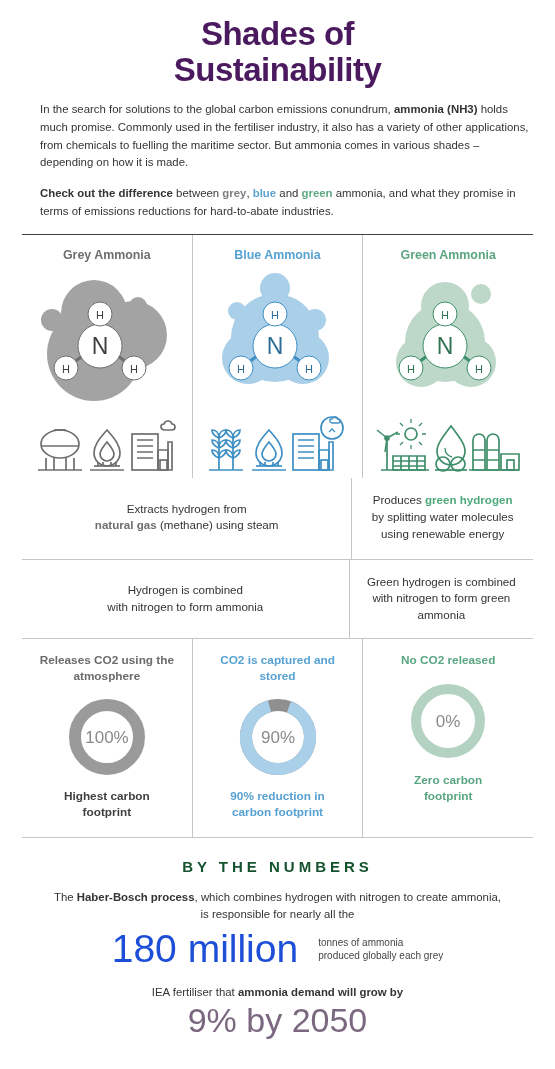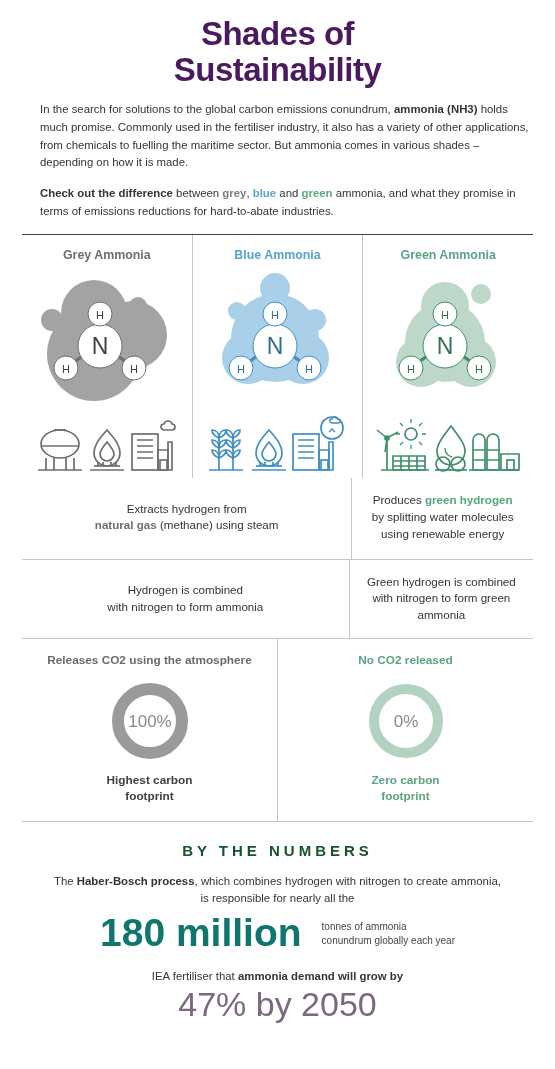--- a/index.html
+++ b/index.html
@@ -104,21 +104,21 @@
   .haber {
     font-size: 11.4px; line-height: 1.5; color: #343434;
     margin-top: 14px; padding: 0 22px;
   }
   .haber b { font-weight: bold; }
   .bigline {
     display: flex; align-items: center; justify-content: center;
     gap: 10px; margin-top: 6px;
   }
   .bignum {
-    font-size: 39px; color: #0f766e; font-weight: bold;
+    font-size: 39px; color: #1d4ed8; font-weight: normal;
     letter-spacing: 0px; line-height: 1.05;
   }
   .bigsub {
     font-size: 10px; line-height: 1.35; color: #464646; text-align: left; margin-left: 10px;
   }
   .iea {
     font-size: 11.4px; color: #343434; margin-top: 16px;
   }
   .iea b { font-weight: bold; }
   .bignum2 {
@@ -352,20 +352,34 @@
             <circle cx="44" cy="44" r="32" fill="none" stroke="#9a9a9a" stroke-width="12"></circle>
             <text class="donutval" x="44" y="50" text-anchor="middle" fill="#8a8a8a" font-family="Liberation Sans, sans-serif">100%</text>
           </svg>
         </div>
         <div class="co2foot grey">
           <span>Highest carbon</span><br>
           <span>footprint</span>
         </div>
       </div>
 
+      <div class="cell sep" style="padding:14px 10px 16px;">
+        <div class="co2head blue">CO2 is captured and stored</div>
+        <div class="donutwrap">
+          <svg width="88" height="88" viewBox="0 0 88 88">
+            <circle cx="44" cy="44" r="32" fill="none" stroke="#8f8f8f" stroke-width="12"></circle>
+            <circle cx="44" cy="44" r="32" fill="none" stroke="#a9cfe9" stroke-width="12" stroke-dasharray="181 20.1" stroke-dashoffset="0" transform="rotate(-70 44 44)"></circle>
+            <text class="donutval" x="44" y="50" text-anchor="middle" fill="#7fb4da" font-family="Liberation Sans, sans-serif">90%</text>
+          </svg>
+        </div>
+        <div class="co2foot blue">
+          <span>90% reduction in</span><br>
+          <span>carbon footprint</span>
+        </div>
+      </div>
 
       <div class="cell sep" style="padding:14px 10px 16px;">
         <div class="co2head green">No CO2 released</div>
         <div class="donutwrap">
           <svg width="88" height="88" viewBox="0 0 88 88">
             <circle cx="44" cy="44" r="32" fill="none" stroke="#b4d2c1" stroke-width="10"></circle>
             <text class="donutval" x="44" y="50" text-anchor="middle" fill="#89b59c" font-family="Liberation Sans, sans-serif">0%</text>
           </svg>
         </div>
         <div class="co2foot green">
@@ -378,22 +392,22 @@
 
   <div class="numbers">
     <div class="bynum">BY THE NUMBERS</div>
     <div class="haber">
       <span>The </span><b>Haber-Bosch process</b><span>, which combines hydrogen with nitrogen to create ammonia, is responsible for nearly all the</span>
     </div>
     <div class="bigline">
       <div class="bignum">180 million</div>
       <div class="bigsub">
         <span>tonnes of ammonia</span><br>
-        <span>conundrum globally each year</span>
+        <span>produced globally each grey</span>
       </div>
     </div>
     <div class="iea">
       <span>IEA fertiliser that </span><b>ammonia demand will grow by</b>
     </div>
-    <div class="bignum2">47% by 2050</div>
+    <div class="bignum2">9% by 2050</div>
   </div>
 
 </div>
 
 </body></html>

